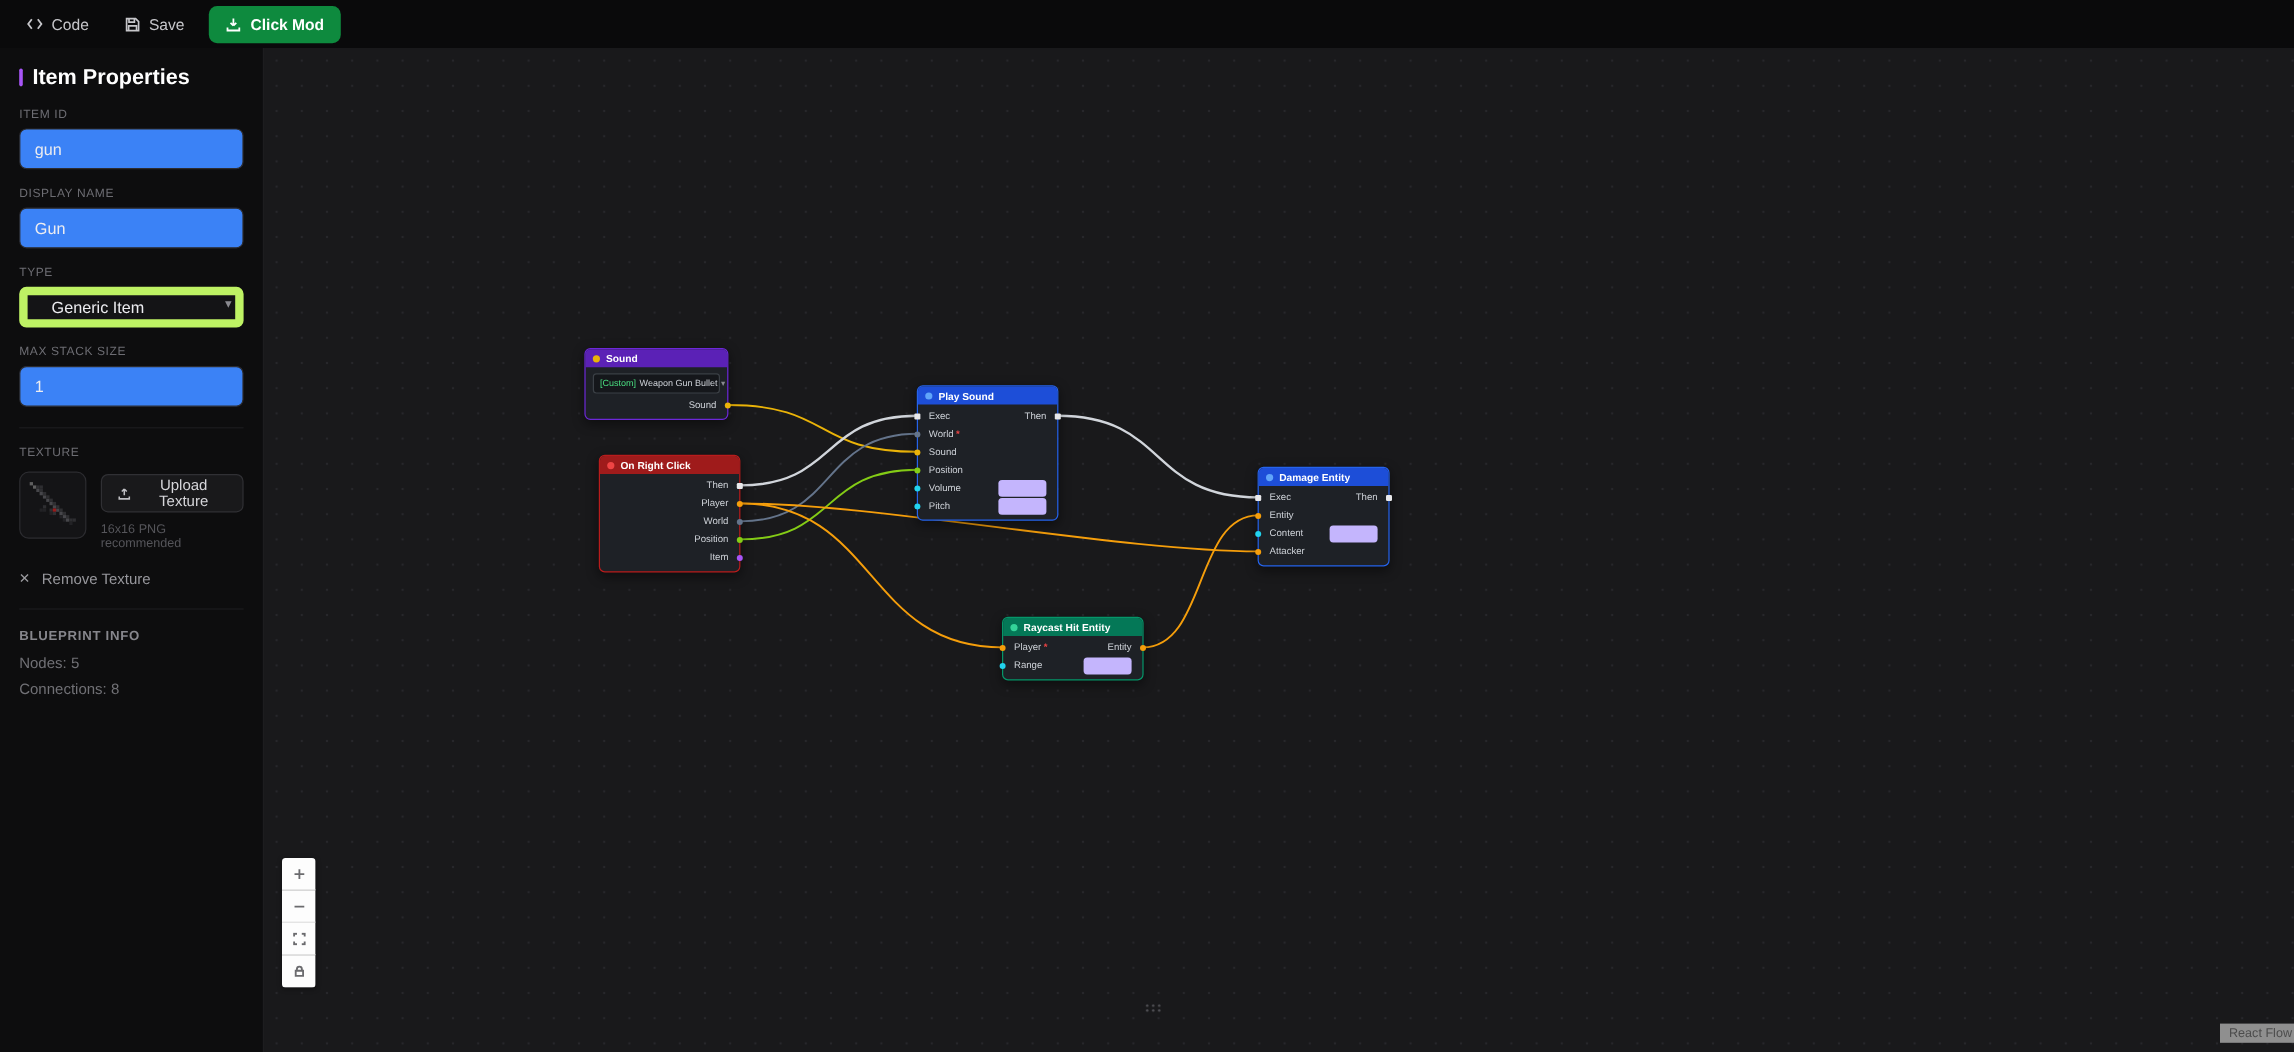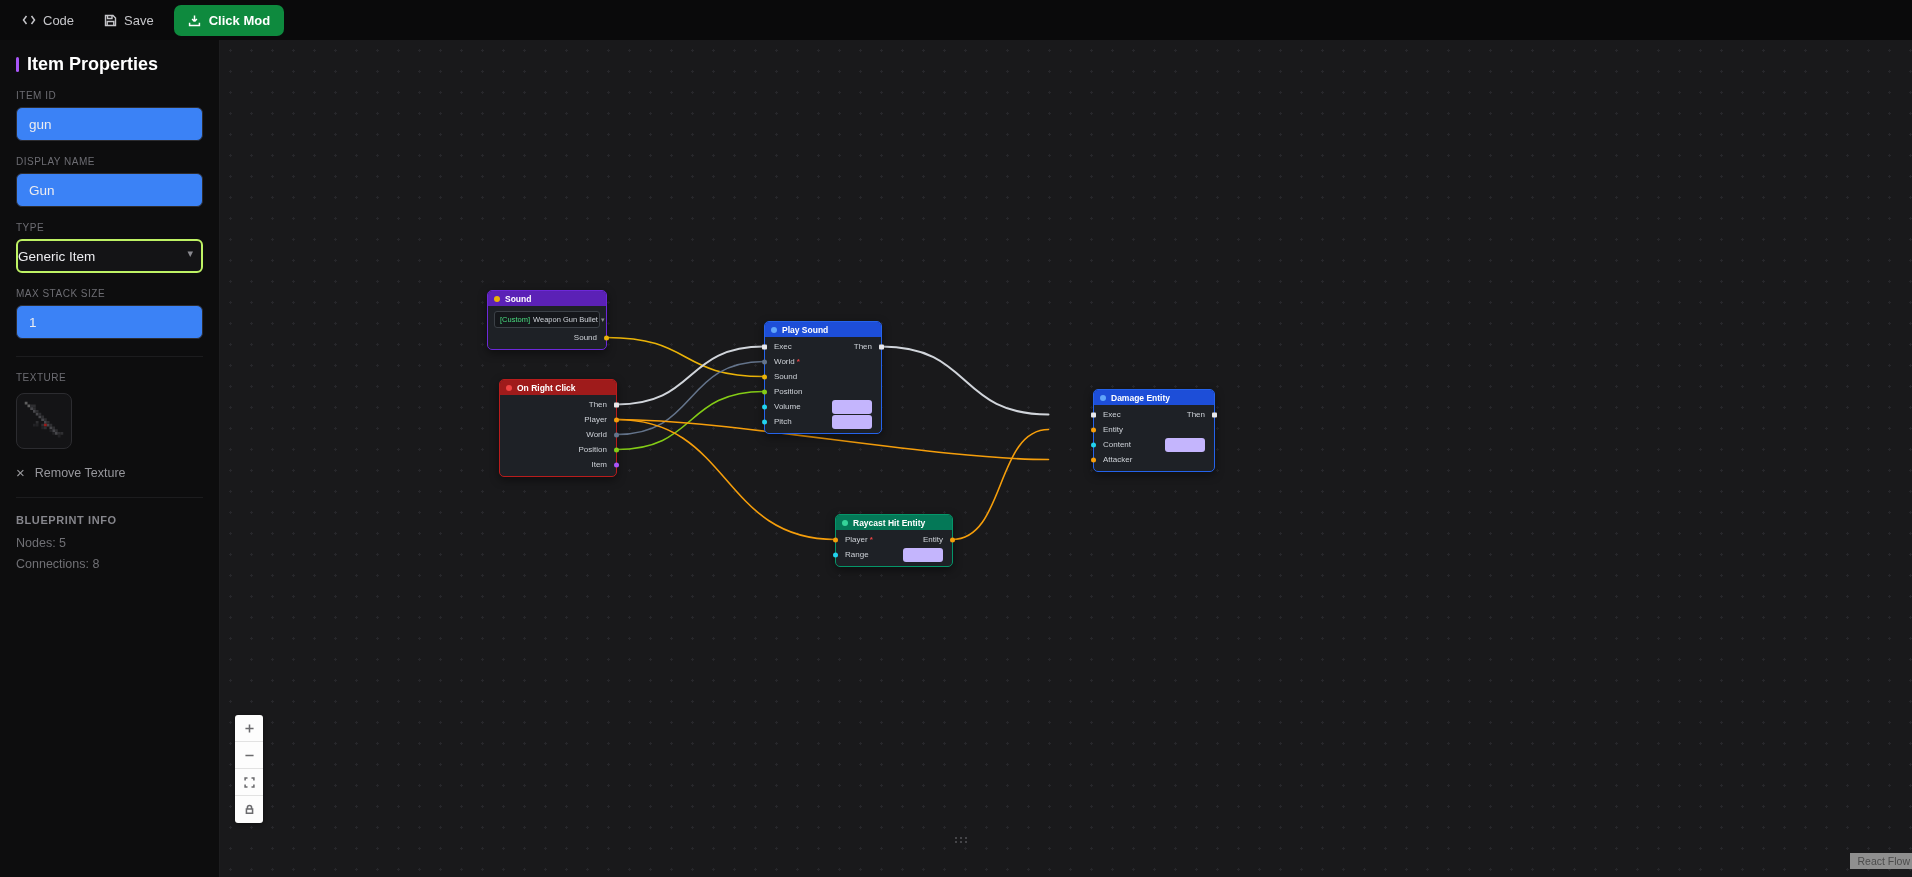--- a/index.html
+++ b/index.html
@@ -33,22 +33,22 @@
     padding:14px 16px; overflow:hidden; }
   .panel-title { display:flex; align-items:center; gap:8px; margin-bottom:4px; }
   .panel-title .bar { width:3px; height:15px; border-radius:2px; background:#a855f7; }
   .panel-title b { font-size:18px; color:#fff; }
   .field-label { display:block; font-size:10px; letter-spacing:.5px; color:#6d6d73;
     margin:15px 0 6px; }
   .tinput { width:100%; height:34px; background:#3b82f6; border:1px solid #2c2c30;
     border-radius:6px; color:#ececf0; font-size:13.5px; font-family:inherit; padding:0 12px; }
   .select-wrap { position:relative; }
   .select-wrap select { appearance:none; -webkit-appearance:none; width:100%; height:34px;
-    background:#141416; border:2px solid #bef264; border-radius:6px; color:#ececf0;
-    font-size:13.5px; font-family:inherit; padding:0 0; }
+    background:#141416; border:7px solid #bef264; border-radius:6px; color:#ececf0;
+    font-size:13.5px; font-family:inherit; padding:0 20px; }
   .select-wrap .chev { position:absolute; right:10px; top:8px; color:#8a8a90; font-size:11px;
     pointer-events:none; }
   .divider { border-top:1px solid #1c1c1e; margin:17px 0 0; }
   .tex-row { display:flex; gap:12px; margin-top:10px; }
   .tex-thumb { width:56px; height:56px; flex:0 0 56px; background:#141416;
     border:1px solid #2c2c30; border-radius:8px; display:flex; align-items:center;
     justify-content:center; }
   .tex-right { padding-top:2px; }
   .upload-btn { display:flex; align-items:center; gap:8px; height:32px; padding:0 13px;
     background:#19191b; border:1px solid #303034; border-radius:6px; color:#d6d6da;
@@ -209,20 +209,30 @@
               <rect x="10" y="10" width="1" height="1" fill="#46464a"></rect>
               <rect x="11" y="11" width="1" height="1" fill="#46464a"></rect>
               <rect x="12" y="12" width="1" height="1" fill="#46464a"></rect>
               <rect x="10" y="11" width="1" height="1" fill="#222225"></rect>
               <rect x="11" y="12" width="1" height="1" fill="#222225"></rect>
               <rect x="13" y="12" width="1" height="1" fill="#2e2e31"></rect>
               <rect x="13" y="13" width="1" height="1" fill="#222225"></rect>
               <rect x="14" y="12" width="1" height="1" fill="#2e2e31"></rect>
             </svg>
         </div>
+        <div class="tex-right">
+          <button class="upload-btn">
+            <svg width="13" height="13" viewBox="0 0 14 14" fill="none" stroke-width="1.6">
+                <path d="M7 8.5V2m0 0L4.4 4.6M7 2l2.6 2.6"></path>
+                <path d="M1.7 9.8v2.5h10.6V9.8"></path>
+              </svg>
+            <span>Upload Texture</span>
+          </button>
+          <div class="tex-hint">16x16 PNG recommended</div>
+        </div>
       </div>
       <div class="remove-row">
         <span class="x">×</span>
         <span>Remove Texture</span>
       </div>
 
       <div class="divider"></div>
 
       <div class="bp-title">BLUEPRINT INFO</div>
       <div class="bp-line">
@@ -321,21 +331,21 @@
                 <span class="lbl">Volume</span>
                 <input class="nin" value="15" style="">
               </div>
               <div class="nrow">
                 <span class="pin in" style="background: rgb(34, 211, 238);"></span>
                 <span class="lbl">Pitch</span>
                 <input class="nin" value="1" style="">
               </div>
             </div>
           </div>
-          <div class="node" style="left: 828px; top: 349px; width: 122px; border-color: rgb(37, 99, 235); margin-left: 45px;">
+          <div class="node" style="left: 828px; top: 349px; width: 110px; border-color: rgb(37, 99, 235);">
             <div class="node-header" style="background: rgb(29, 78, 216);">
               <span class="hdot" style="background: rgb(96, 165, 250);"></span>
               <span class="htitle">Damage Entity</span>
             </div>
             <div class="node-body">
               <div class="nrow">
                 <span class="pin in exec"></span>
                 <span class="lbl">Exec</span>
                 <span class="lbl">Then</span>
                 <span class="pin out exec"></span>

